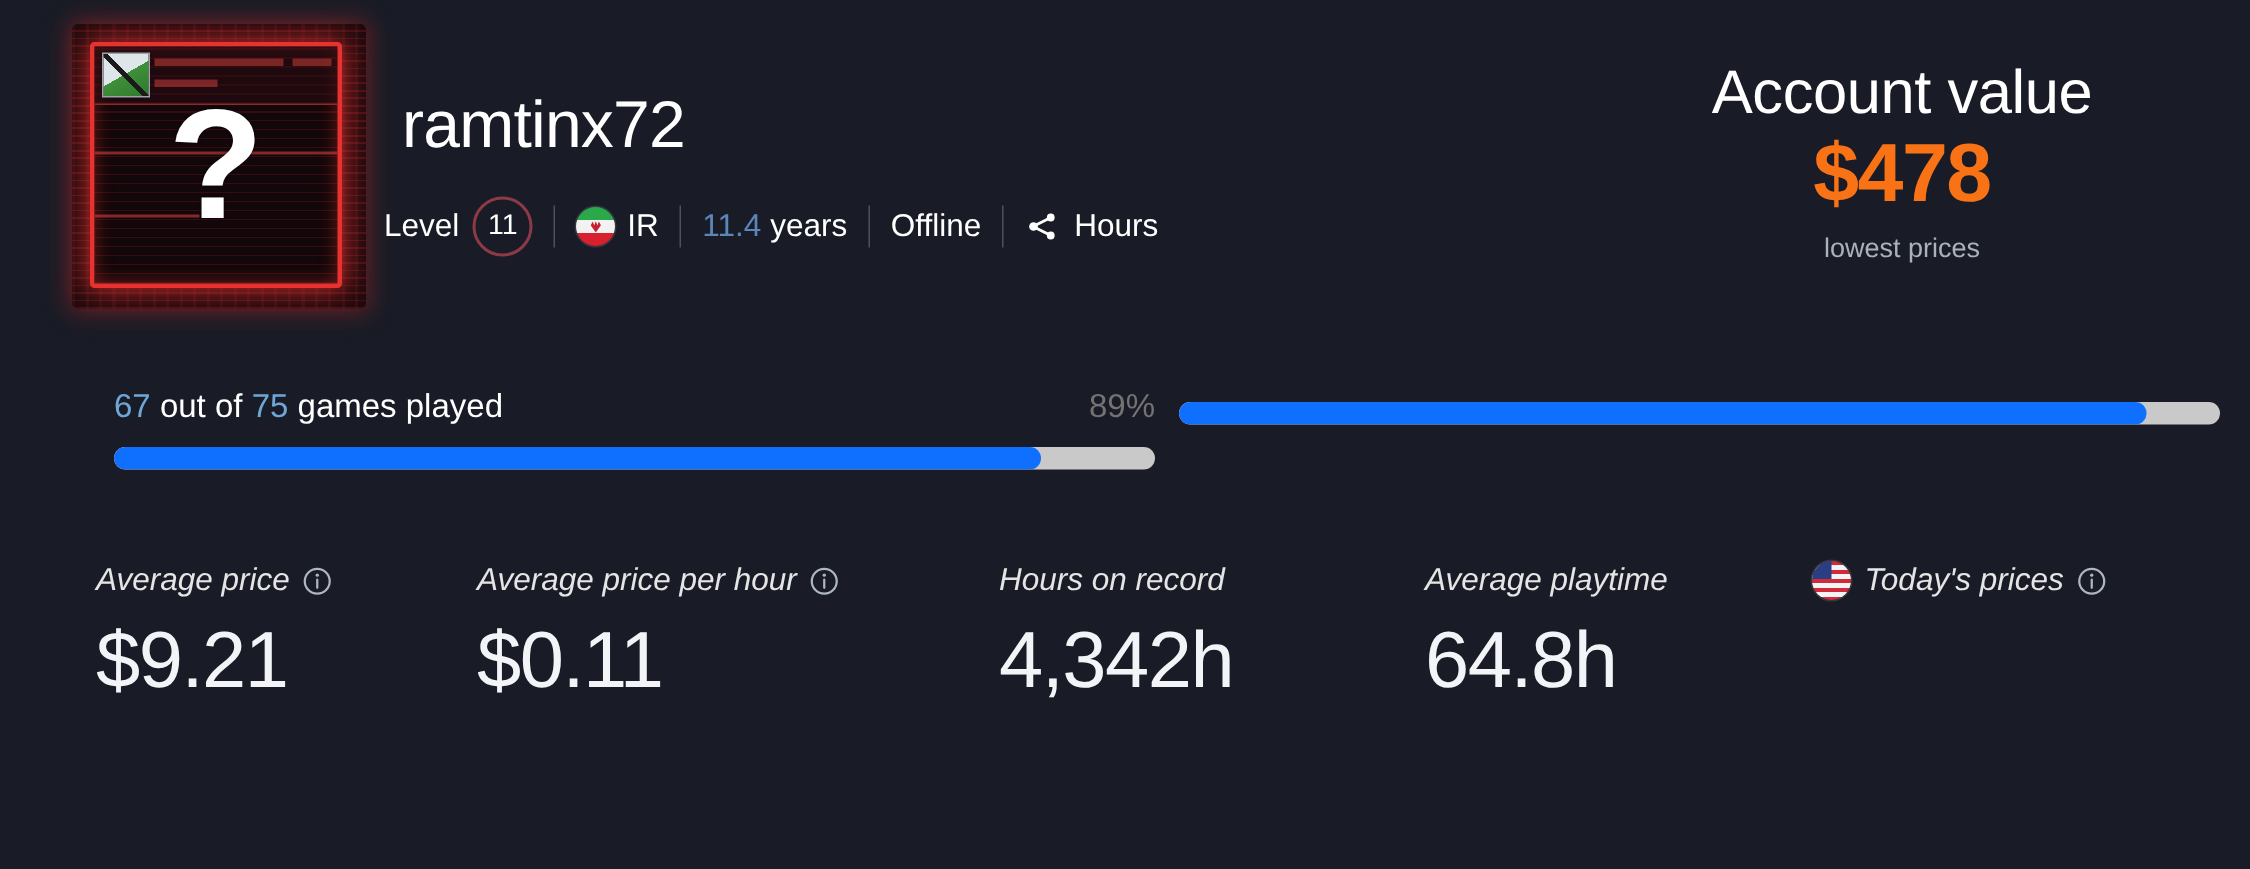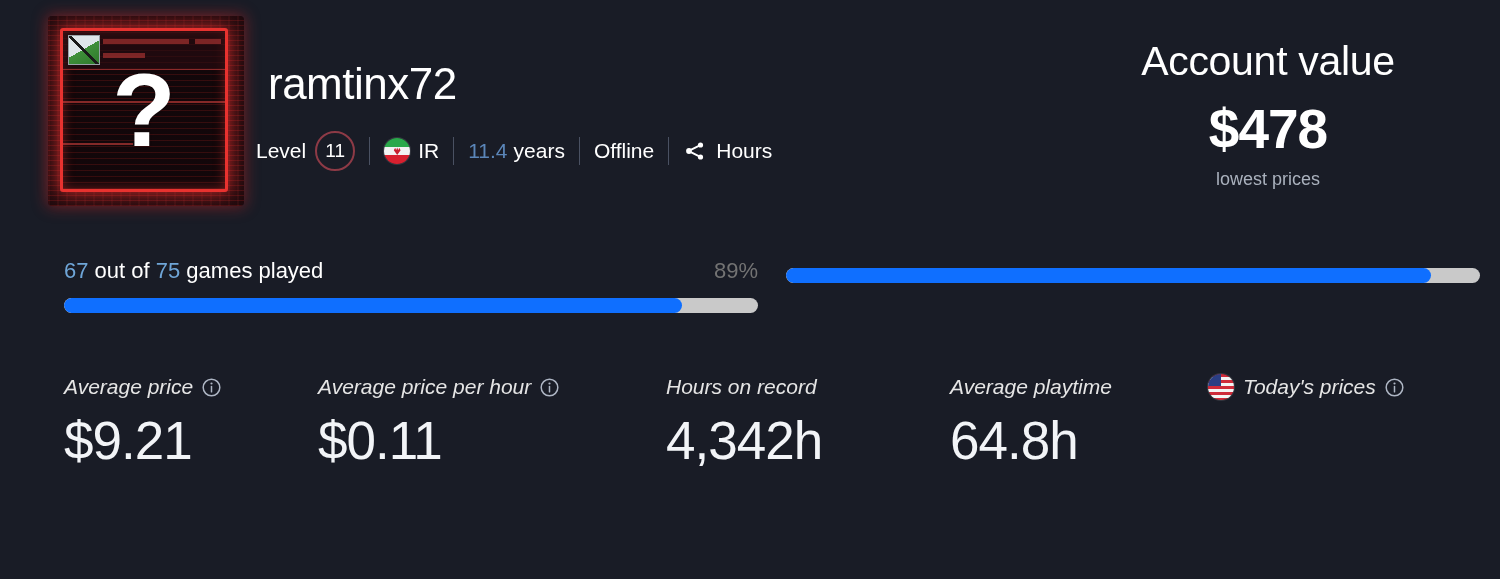--- a/index.html
+++ b/index.html
@@ -205,43 +205,43 @@
     width: 420px;
     text-align: center;
   }
   .av-title {
     font-size: 41px;
     line-height: 1.05;
     color: #ffffff;
     letter-spacing: -0.3px;
   }
   .av-amount {
-    margin-top: 18px;
+    margin-top: 4px;
     font-size: 55px;
     line-height: 1.05;
     font-weight: 700;
-    color: #ffffff;
+    color: #f97316;
     letter-spacing: -1px;
   }
   .av-note {
     margin-top: 10px;
     font-size: 18px;
     color: #aab1bd;
   }
 
   
   .progress-area {
     position: absolute;
     left: 0;
     top: 258px;
     width: 1500px;
     height: 70px;
   }
   .pblock { position: absolute; top: 0; }
-  .pblock.left  { left: 64px;  width: 694px; }
+  .pblock.left  { left: 76px;  width: 694px; }
   .pblock.right { left: 786px; width: 694px; }
 
   .pb-row {
     display: flex;
     align-items: baseline;
     justify-content: space-between;
     font-size: 22px;
     height: 30px;
   }
   .pb-label { white-space: nowrap; }

